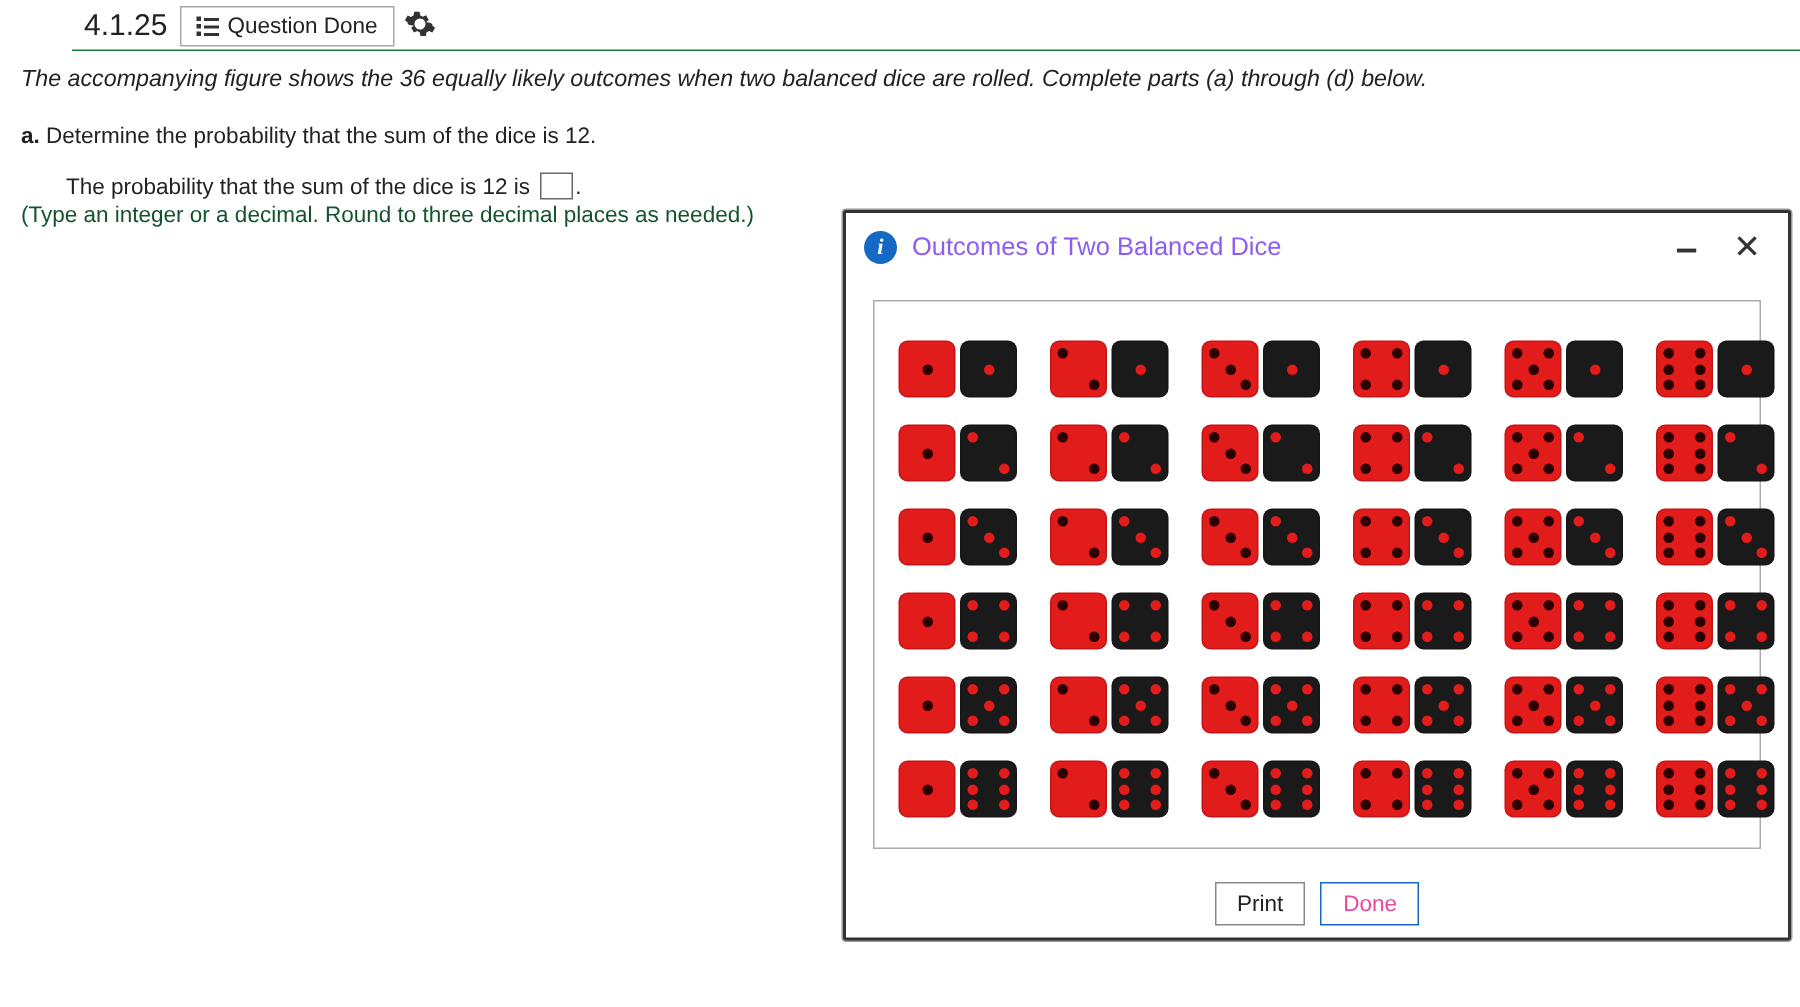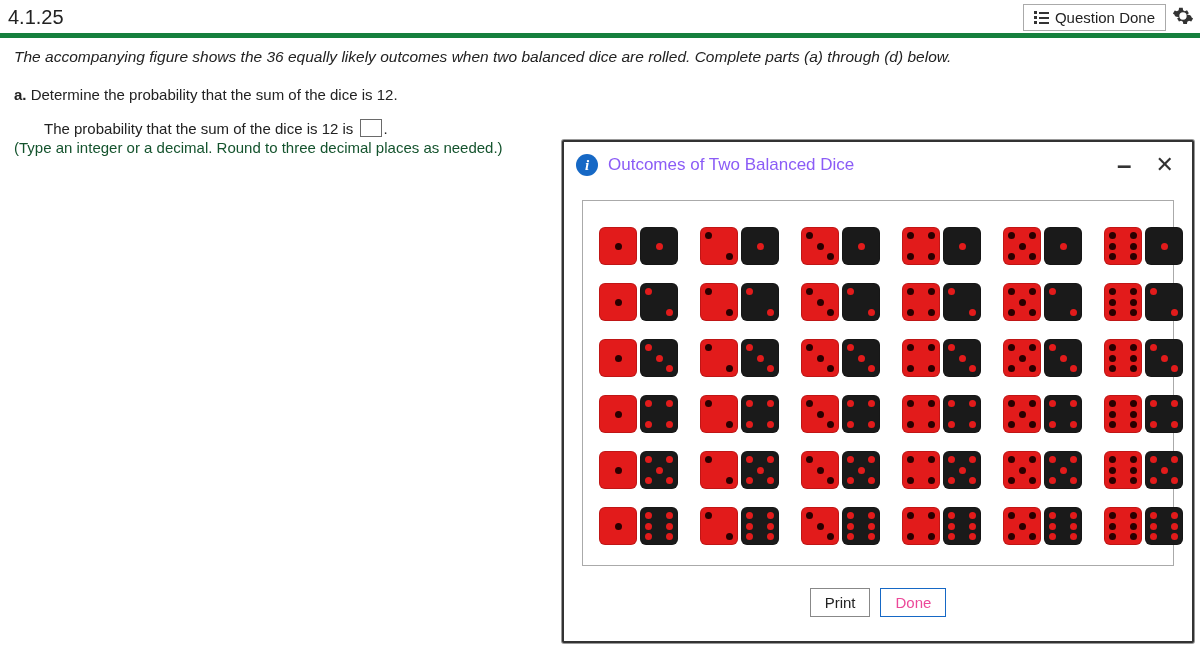--- a/index.html
+++ b/index.html
@@ -1,18 +1,18 @@
 <!DOCTYPE html>
 <html><head>
 <meta charset="utf-8">
 <style>
   * { box-sizing: border-box; }
   html, body { margin:0; padding:0; font-family: Arial, Helvetica, sans-serif; font-size:15px; color:#222; background:#fff; }
   .page { width:1200px; height:671px; position:relative; }
-  .topbar { display:flex; align-items:center; justify-content:space-between; padding:4px 6px 2px 0; border-bottom:5px solid #15803d; }
+  .topbar { display:flex; align-items:center; padding:4px 6px 2px 0; border-bottom:1px solid #15803d;margin-left:48px; }
   .qnum { font-size:20px; padding:2px 8px; }
   .topright { display:flex; align-items:center; gap:6px; }
   .qhelp { border:1px solid #aaa; background:#fff; padding:4px 10px; font-size:15px; display:flex; align-items:center; gap:6px; cursor:pointer; }
   .gear { cursor:pointer; }
   .intro { padding:10px 14px 6px 14px; font-size:15.5px;font-style:italic; }
   .figlink { padding:4px 14px 14px 14px; display:flex; align-items:center; gap:8px; border-bottom:1px solid #bbb; }
   .picicon { width:20px; height:16px; border:1.5px solid #1a4aa0; background:linear-gradient(to top,#1a5a1a 40%,#a0d0ff 40%); display:inline-block; position:relative; }
   .picicon::after{ content:""; position:absolute; top:1px; right:2px; width:3px; height:3px; border-radius:50%; background:#ffcc33;}
   .left { width:560px; padding:14px 10px 10px 14px; }
   .parta b{ font-weight:bold; }
@@ -31,21 +31,21 @@
   .die{ width:38px; height:38px; border-radius:6px; position:relative; box-shadow:inset 0 0 0 1px rgba(0,0,0,.15);}
   .red{ background:#e21b1b;}
   .black{ background:#1a1a1a;}
   .pip{ position:absolute; width:7px; height:7px; border-radius:50%; }
   .red .pip{ background:#2a0000;}
   .black .pip{ background:#e21b1b;}
   
   .tl{top:5px;left:5px;} .tr{top:5px;right:5px;}
   .ml{top:15.5px;left:5px;} .mm{top:15.5px;left:15.5px;} .mr{top:15.5px;right:5px;}
   .bl{bottom:5px;left:5px;} .br{bottom:5px;right:5px;}
-  .modal-foot{ display:flex; gap:10px; justify-content:center; padding:12px 0 24px 0;}
+  .modal-foot{ display:flex; gap:10px; justify-content:center; padding:12px 0 8px 0;}
   .btn{ border:1px solid #888; background:#fff; padding:5px 14px; font-size:15px; cursor:pointer;}
   .btn.primary{ border:1.5px solid #1668c5; color:#ec4899;}
   .listicon{display:inline-flex;flex-direction:column;gap:2px;}
   .listicon span{display:flex;align-items:center;gap:2px;}
   .listicon i{display:inline-block;width:3px;height:3px;background:#333;}
   .listicon b{display:inline-block;width:10px;height:2px;background:#333;}
 </style>
 </head>
 <body>
 <div class="page">

